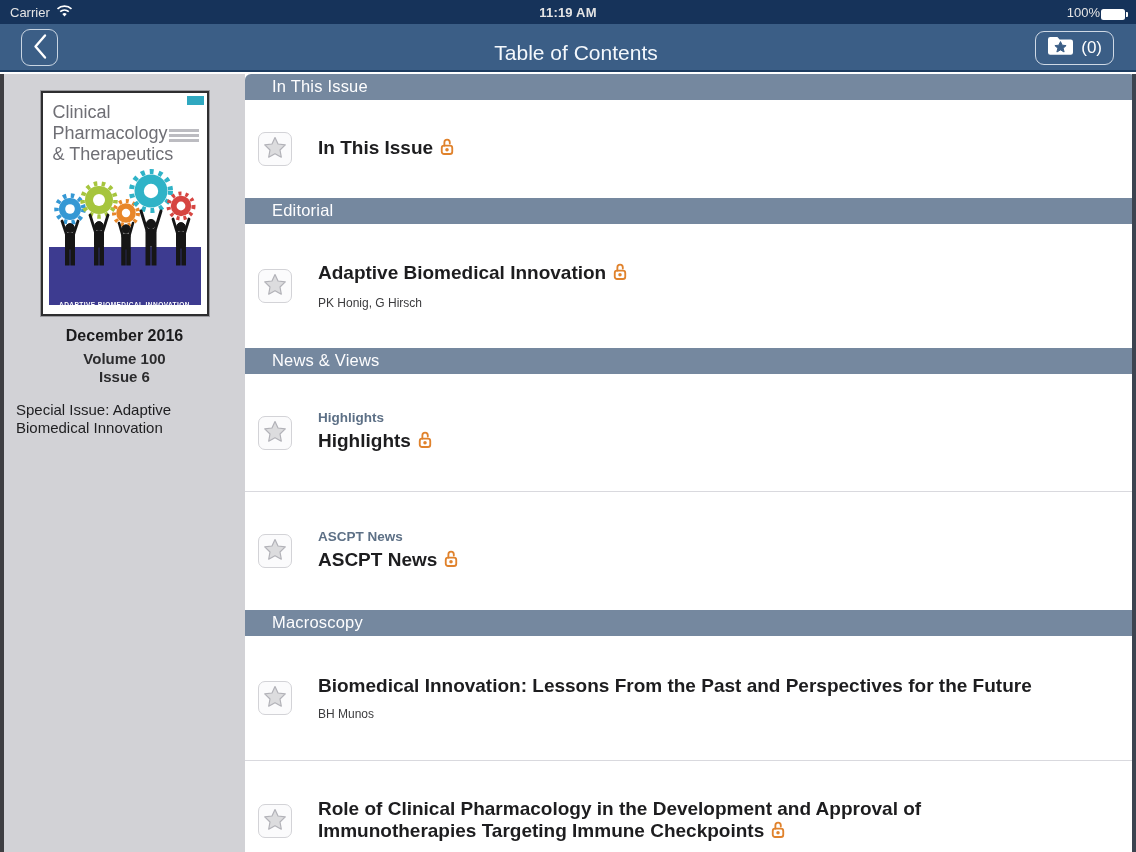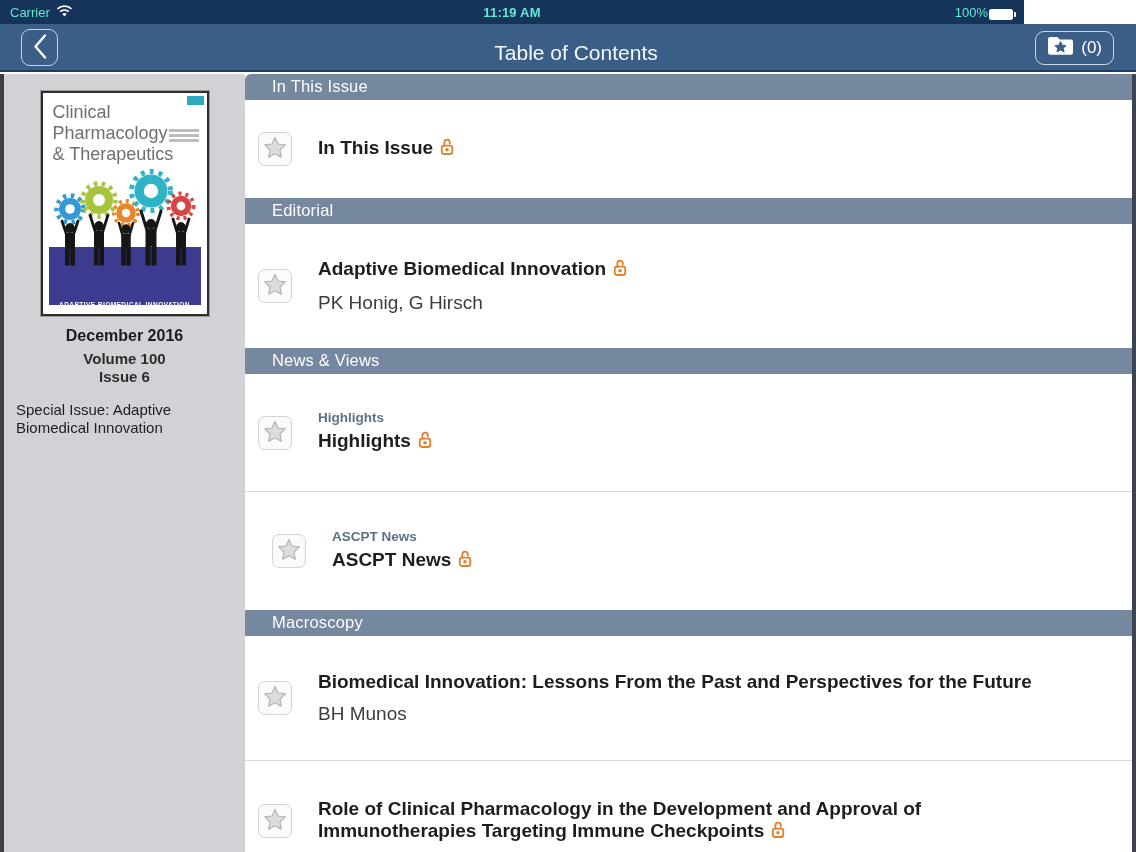--- a/index.html
+++ b/index.html
@@ -1,22 +1,22 @@
 <!DOCTYPE html>
 <html><head>
 <meta charset="utf-8">
 <style>
   * { margin:0; padding:0; box-sizing:border-box; }
   html,body { background:#000; }
   body { font-family:"Liberation Sans", sans-serif; }
   .screen { position:relative; width:1136px; height:852px; overflow:hidden; background:#fff; }
 
   
-  .status-bar { position:absolute; top:0; left:0; width:1024px; height:24px;
-    background:#16335a; color:#5eead4; display:flex; align-items:center; font-size:13px; }
+  .status-bar { position:absolute; top:0; left:0; width:1136px; height:24px;
+    background:#16335a; color:#e5e5e5; display:flex; align-items:center; font-size:13px; }
   .sb-left { position:absolute; left:10px; display:flex; align-items:center; gap:6px; }
   .sb-center { width:100%; text-align:center; font-weight:bold; letter-spacing:.2px; }
   .sb-right { position:absolute; right:8px; display:flex; align-items:flex-end; gap:1px; }
   .battery { display:flex; align-items:center; }
   .battery .cell { width:24px; height:11px; background:#fff; border-radius:2.5px; }
   .battery .nub { width:2px; height:5px; background:#fff; border-radius:0 1px 1px 0; margin-left:1px; }
 
   
   .nav-bar { position:absolute; top:24px; left:0; width:1136px; height:48px;
     background:#3b5e86; border-bottom:2px solid #1d3c60; }
@@ -54,24 +54,24 @@
   .right-strip { position:absolute; top:74px; right:0; width:4px; height:778px; background:#3c4450; z-index:5; }
 
   .section-header { height:26px; background:#75889f; color:#fdfdfe; font-size:16.5px;
     line-height:25px; padding-left:27px; letter-spacing:.2px; }
   .article-row { display:flex; align-items:center; padding-left:13px; background:#fff; cursor:pointer; }
   .star-button { flex:0 0 34px; width:34px; height:34px; border:1px solid #d3d3d7; border-radius:7px;
     background:#fbfbfc; display:flex; align-items:center; justify-content:center; cursor:pointer; }
   .article-text { margin-left:26px; padding-right:30px; }
   .article-label { font-size:13.5px; font-weight:bold; color:#5d7086; margin-bottom:5px; }
   .article-title { font-size:19px; font-weight:bold; color:#1d1d1f; line-height:1.18; }
-  .article-authors { font-size:19px; color:#3c3c3e; margin-top:9px; }
+  .article-authors { font-size:12px; color:#3c3c3e; margin-top:9px; }
   .lock-icon { display:inline-block; vertical-align:-2px; margin-left:7px; }
   .row-sep { height:1px; background:#d9d9de; }
-  .h98 { height:98px; } .h124 { height:124px; } .h117 { height:117px; } .h118 { height:118px;margin-left:14px; } .h120 { height:120px; }
+  .h98 { height:98px; } .h124 { height:124px; } .h117 { height:117px; } .h118 { height:118px; } .h120 { height:120px; }
   .w680 { max-width:680px; }
 </style>
 </head>
 <body>
 
 <div class="screen">
 
   <div class="status-bar">
     <div class="sb-left">
       <span>Carrier</span>

